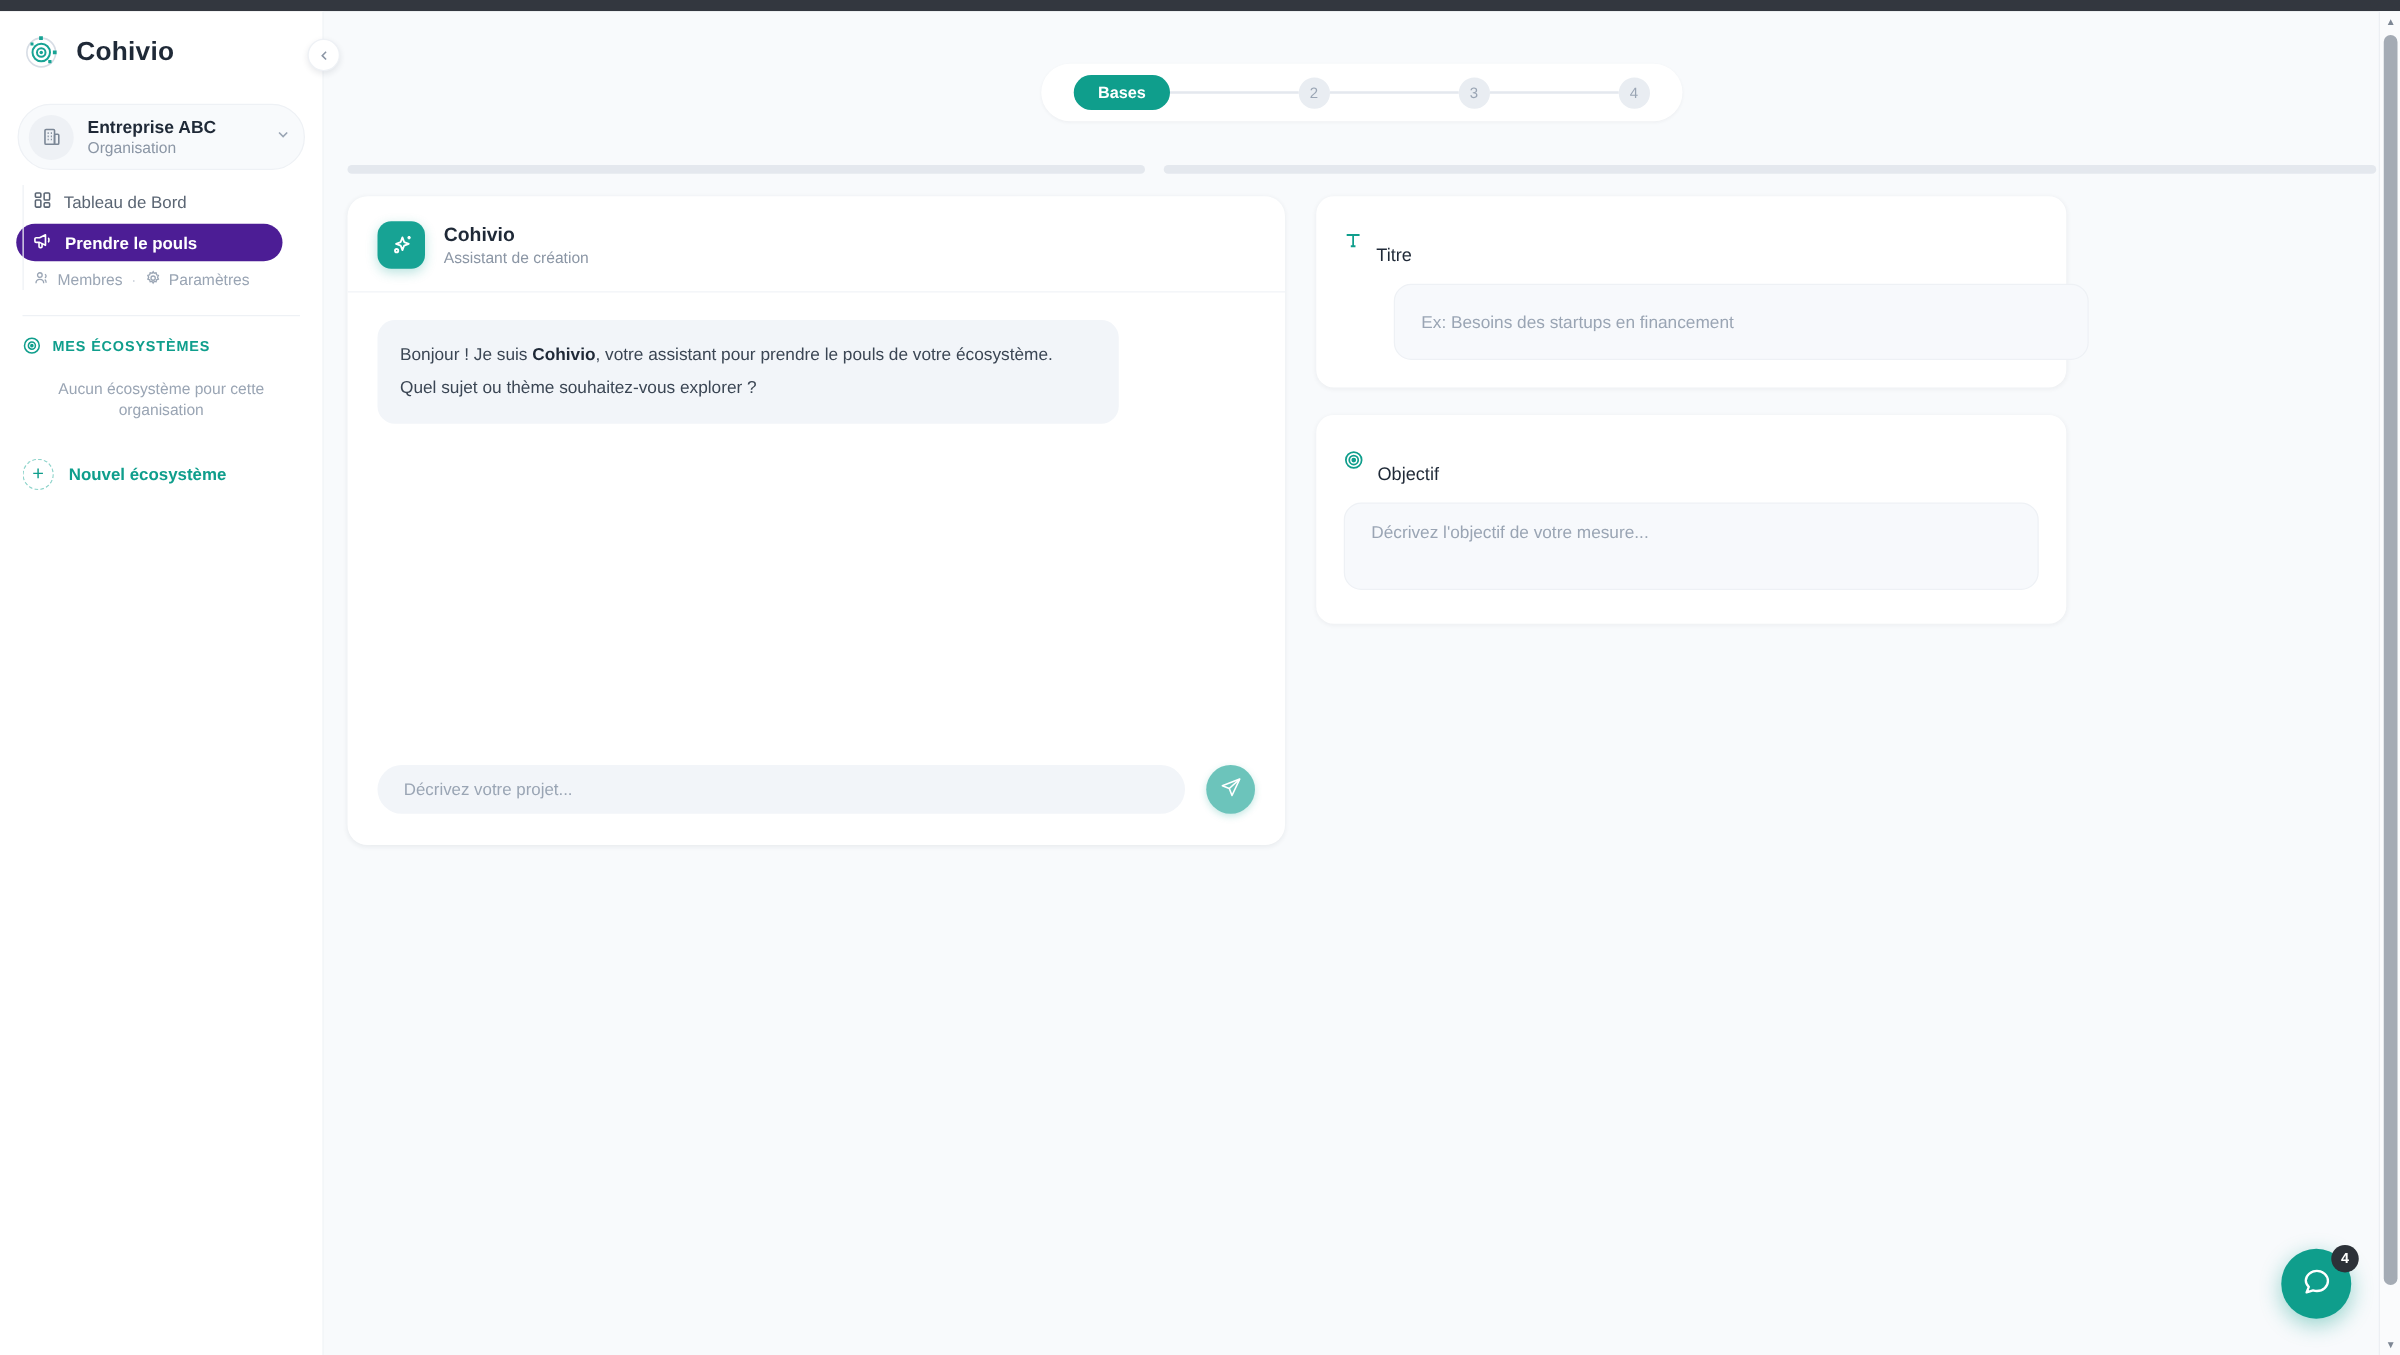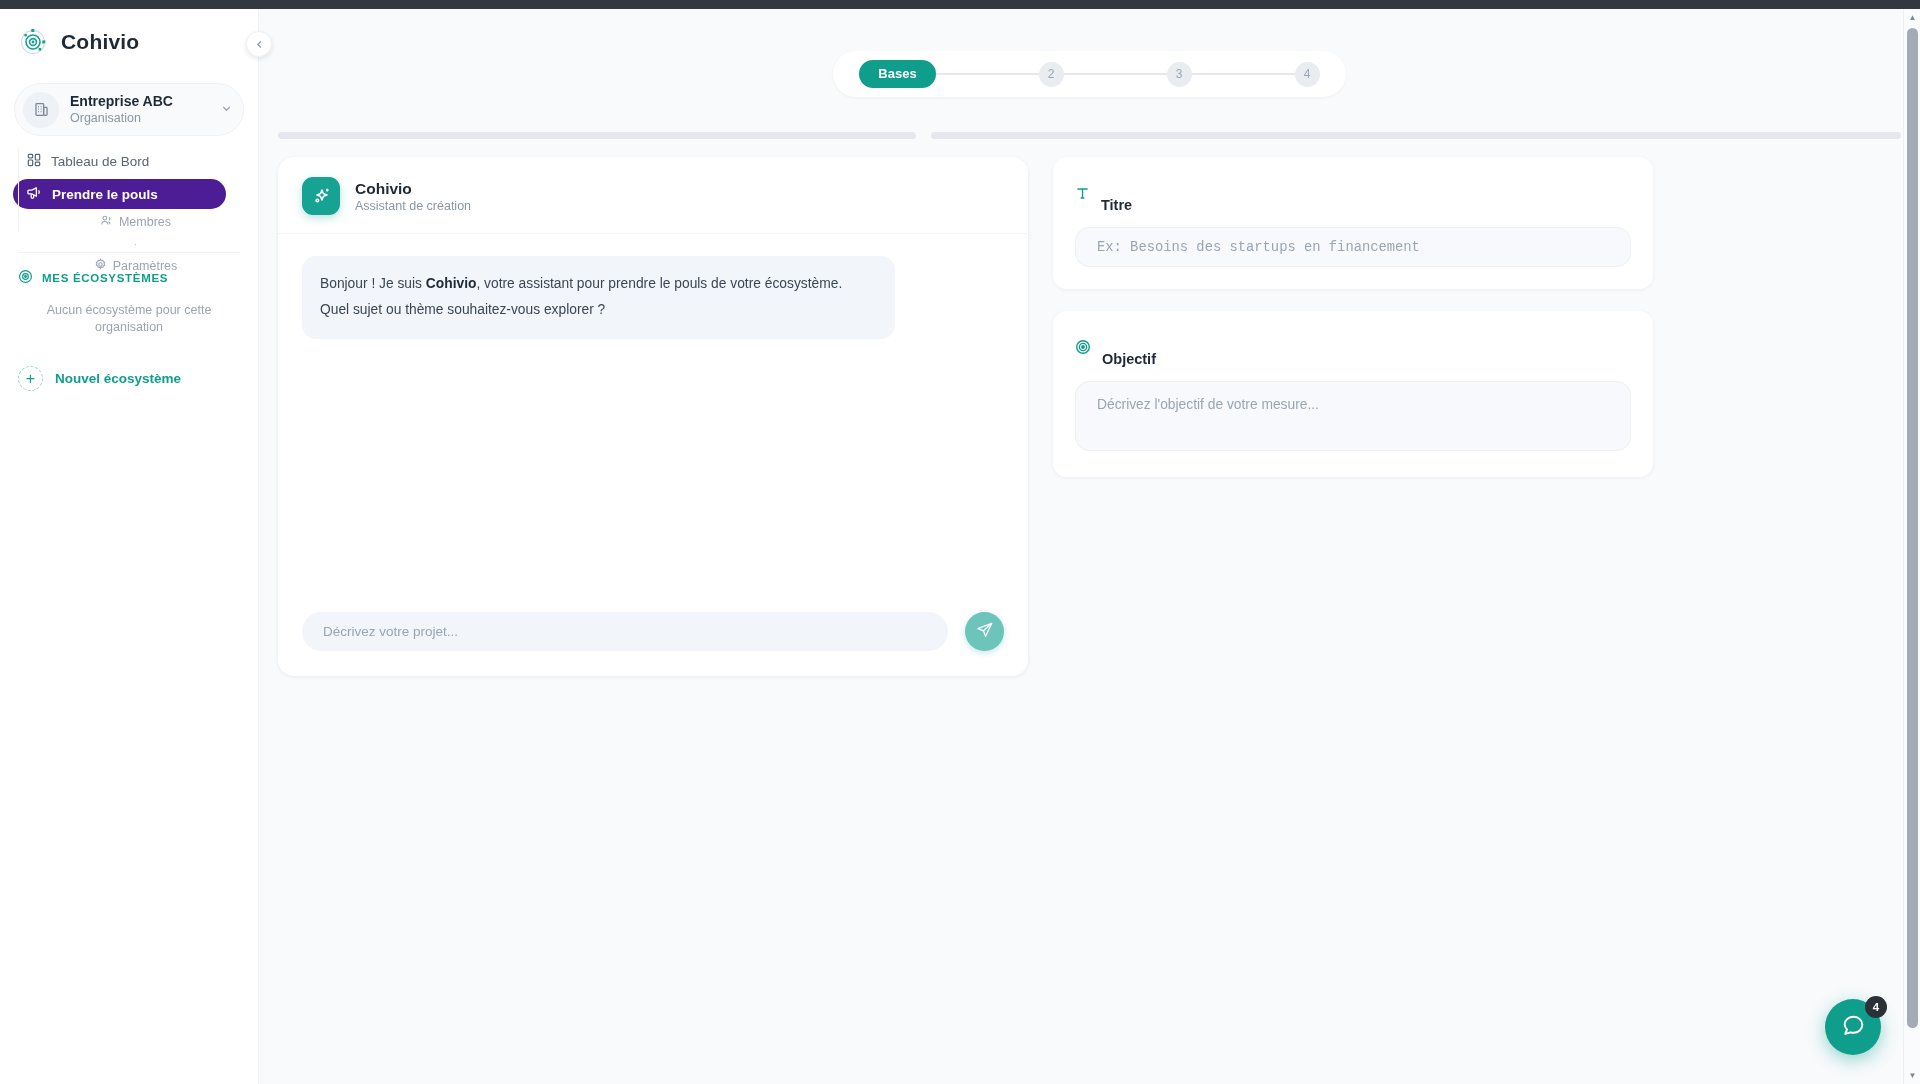--- a/index.html
+++ b/index.html
@@ -49,21 +49,21 @@
   }
   .nav-item {
     display: flex; align-items: center; gap: 10px;
     height: 30px; padding: 0 14px; border-radius: 16px;
     font-size: 13.5px; color: #5a6573; margin-bottom: 3px;
     width: 213px;
   }
   .nav-item.active { background: #4c1d95; color: #ffffff; font-weight: 600; }
   .nav-mini {
     display: flex; align-items: center; gap: 7px;
-    padding: 2px 14px; font-size: 12.5px; color: #9aa5b4; height: 24px; flex-direction: column;
+    padding: 2px 14px; font-size: 12.5px; color: #9aa5b4; height: 24px;
   }
   .nav-mini .dot { color: #c5ccd6; font-size: 12px; }
   .nav-mini .grp { display: flex; align-items: center; gap: 6px; }
 
   .sep { height: 1px; background: #eef1f5; margin: 16px 18px 0 18px; }
 
   .eco-head {
     display: flex; align-items: center; gap: 9px;
     padding: 16px 0 0 18px; font-size: 11.5px; font-weight: 700;
     color: #0f9e8c; letter-spacing: .7px;
@@ -163,24 +163,24 @@
     box-shadow: 0 2px 6px rgba(23,163,148,.25);
   }
 
   
   .right-col { width: 600px; display: flex; flex-direction: column; gap: 22px; }
   .field-card {
     background: #ffffff; border-radius: 14px; box-shadow: 0 1px 4px rgba(30,41,59,.06);
     padding: 20px 22px 22px 22px;
   }
   .field-head { display: flex; align-items: center; gap: 11px; margin-bottom: 14px; }
-  .field-label { font-size: 14.5px; font-weight: 700; color: #1f2937; margin-top: 20px; }
+  .field-label { font-size: 14.5px; font-weight: 400; color: #1f2937; margin-top: 20px; }
   .field-input {
-    width: 100%; height: 40px; background: #f7f9fc; border: 1px solid #eef1f5;
-    border-radius: 14px; padding: 0 21px; font-family: Liberation Mono, monospace; font-size: 13.8px; color: #3b4654;
+    width: 100%; height: 61px; background: #f7f9fc; border: 1px solid #eef1f5;
+    border-radius: 14px; padding: 0 21px; font-family: Liberation Sans, sans-serif; font-size: 13.8px; color: #3b4654; margin-left: 40px;
   }
   .field-area {
     width: 100%; height: 70px; background: #f7f9fc; border: 1px solid #eef1f5;
     border-radius: 14px; padding: 15px 21px; font-family: inherit; font-size: 13.8px;
     color: #3b4654; resize: none;
   }
   .field-input::placeholder, .field-area::placeholder { color: #9aa5b4; }
 
   
   .fab-wrap { position: absolute; right: 37px; bottom: 27px; width: 58px; height: 58px; z-index: 8; }

